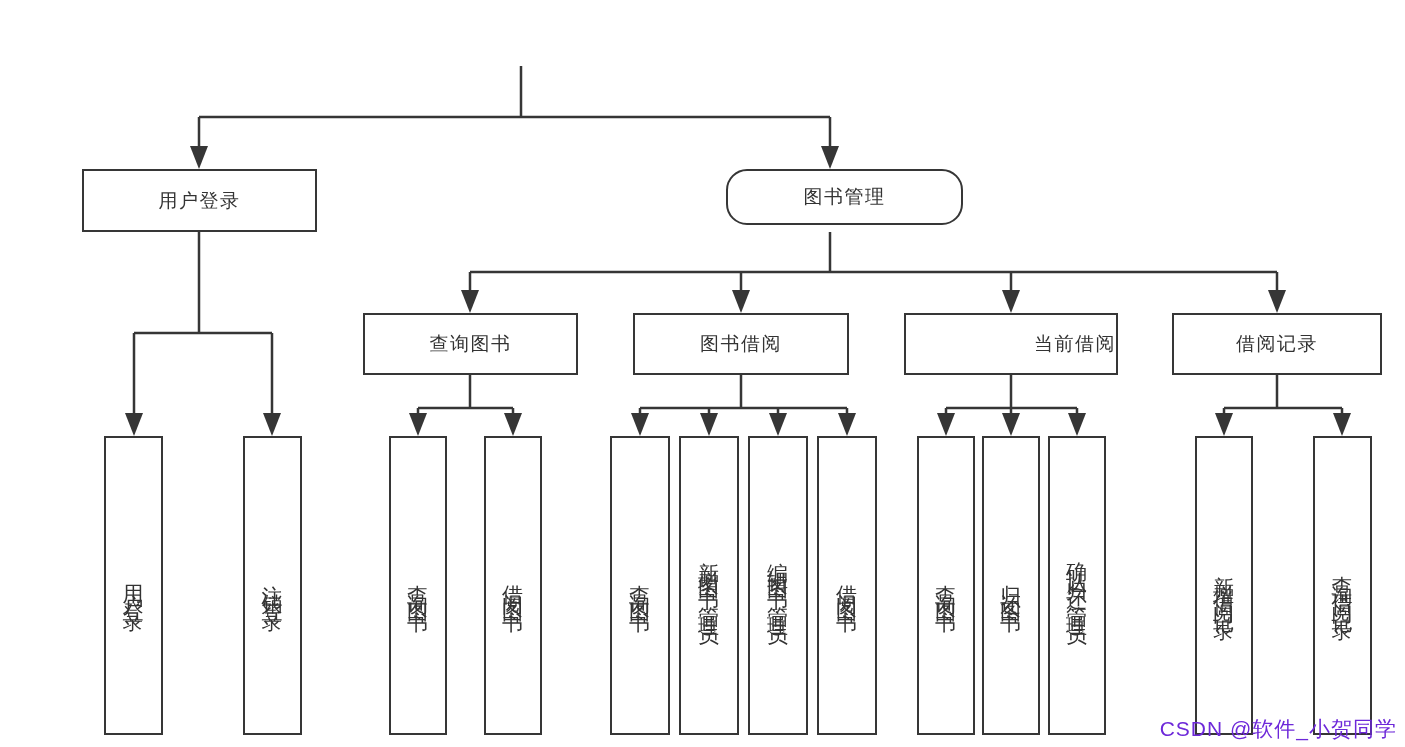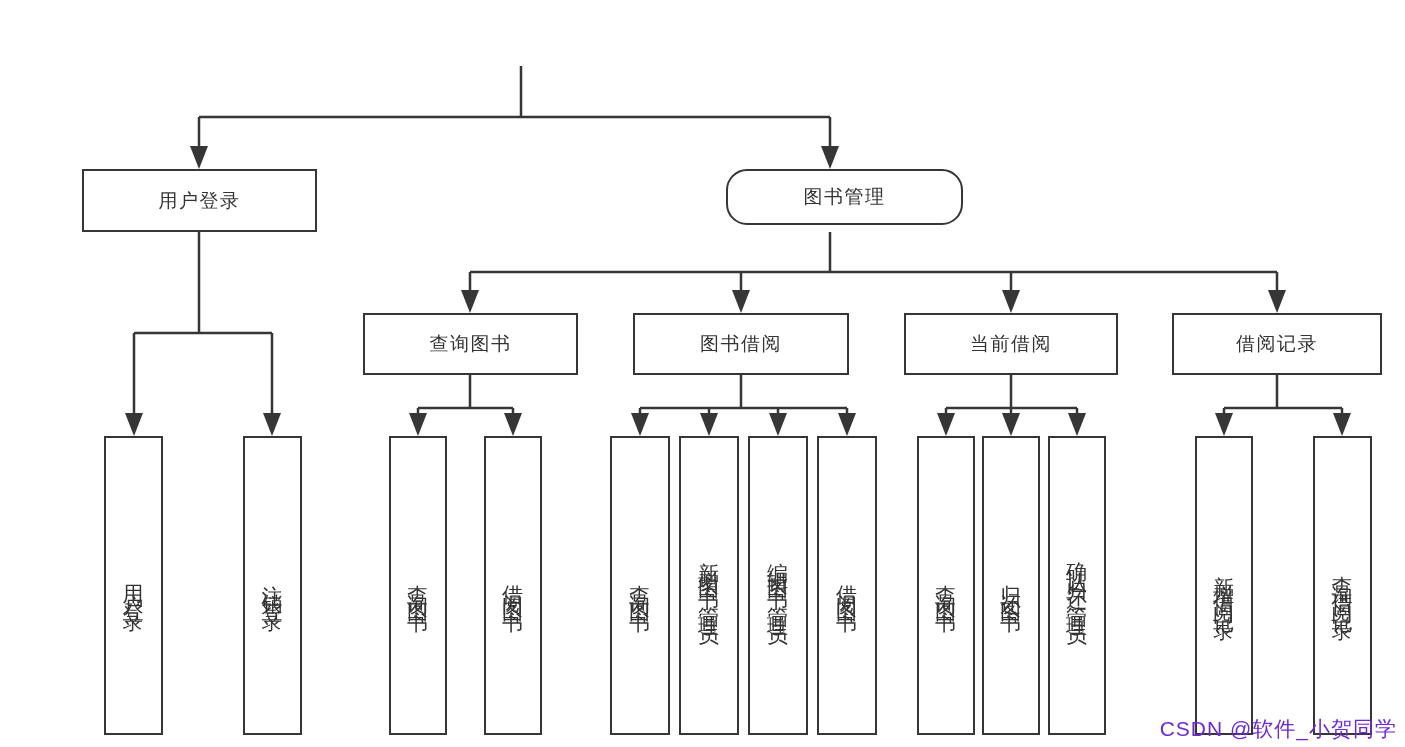--- a/index.html
+++ b/index.html
@@ -136,21 +136,21 @@
   <div class="node" style="left:726px; top:169px; width:237px; height:56px;border-radius:21px;">
     <span class="lbl">图书管理</span>
   </div>
 
   <div class="node" style="left:363px; top:313px; width:215px; height:62px;">
     <span class="lbl">查询图书</span>
   </div>
   <div class="node" style="left:633px; top:313px; width:216px; height:62px;">
     <span class="lbl">图书借阅</span>
   </div>
-  <div class="node" style="left:904px; top:313px; width:214px; height:62px;">
+  <div class="node" style="left:904px; top:313px; width:214px; height:62px;justify-content:flex-end;">
     <span class="lbl">当前借阅</span>
   </div>
   <div class="node" style="left:1172px; top:313px; width:210px; height:62px;">
     <span class="lbl">借阅记录</span>
   </div>
 
   <div class="leaf" style="left:104px; top:436px; width:59px; height:299px;">
     <span class="vtext">用户登录</span>
   </div>
   <div class="leaf" style="left:243px; top:436px; width:59px; height:299px;">

